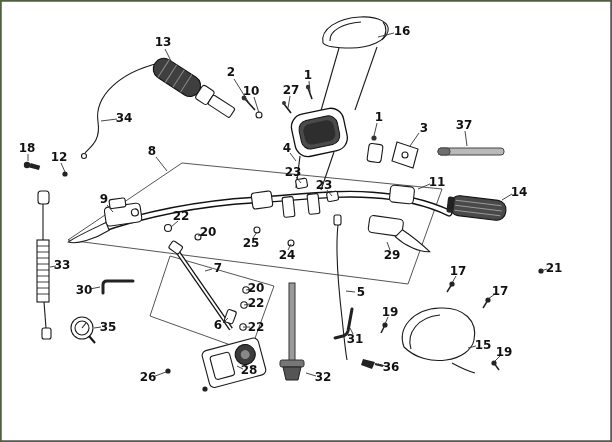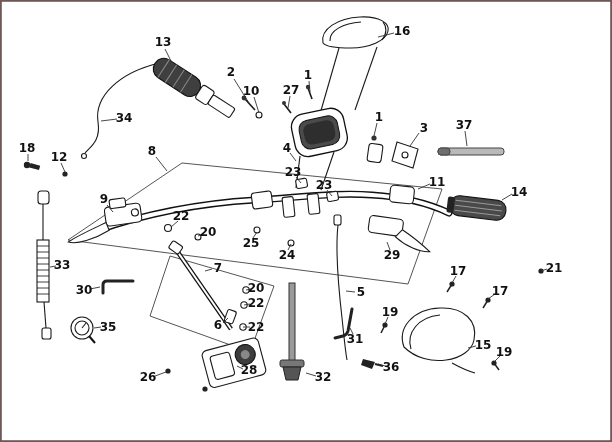--- a/index.html
+++ b/index.html
@@ -1,16 +1,16 @@
 <!DOCTYPE html>
 <html><head>
 <meta charset="utf-8">
 <style>
   html,body{margin:0;padding:0;background:#ffffff}
-  .stage{position:relative;width:612px;height:442px;background:#ef4444;overflow:hidden;
+  .stage{position:relative;width:612px;height:442px;background:#4d7c0f;overflow:hidden;
          font-family:"DejaVu Sans",sans-serif}
   #diagram{position:absolute;left:0;top:0}
   .s{stroke:#1a1a1a;stroke-width:1.1;fill:none}
   .sf{stroke:#1a1a1a;stroke-width:1.1;fill:#ffffff}
   .thin{stroke:#2a2a2a;stroke-width:0.8;fill:none}
   .callout{font:700 12px "DejaVu Sans",sans-serif;fill:#111;text-anchor:middle;dominant-baseline:central}
   .leader{stroke:#333;stroke-width:0.9}
 </style>
 </head>
 <body>

